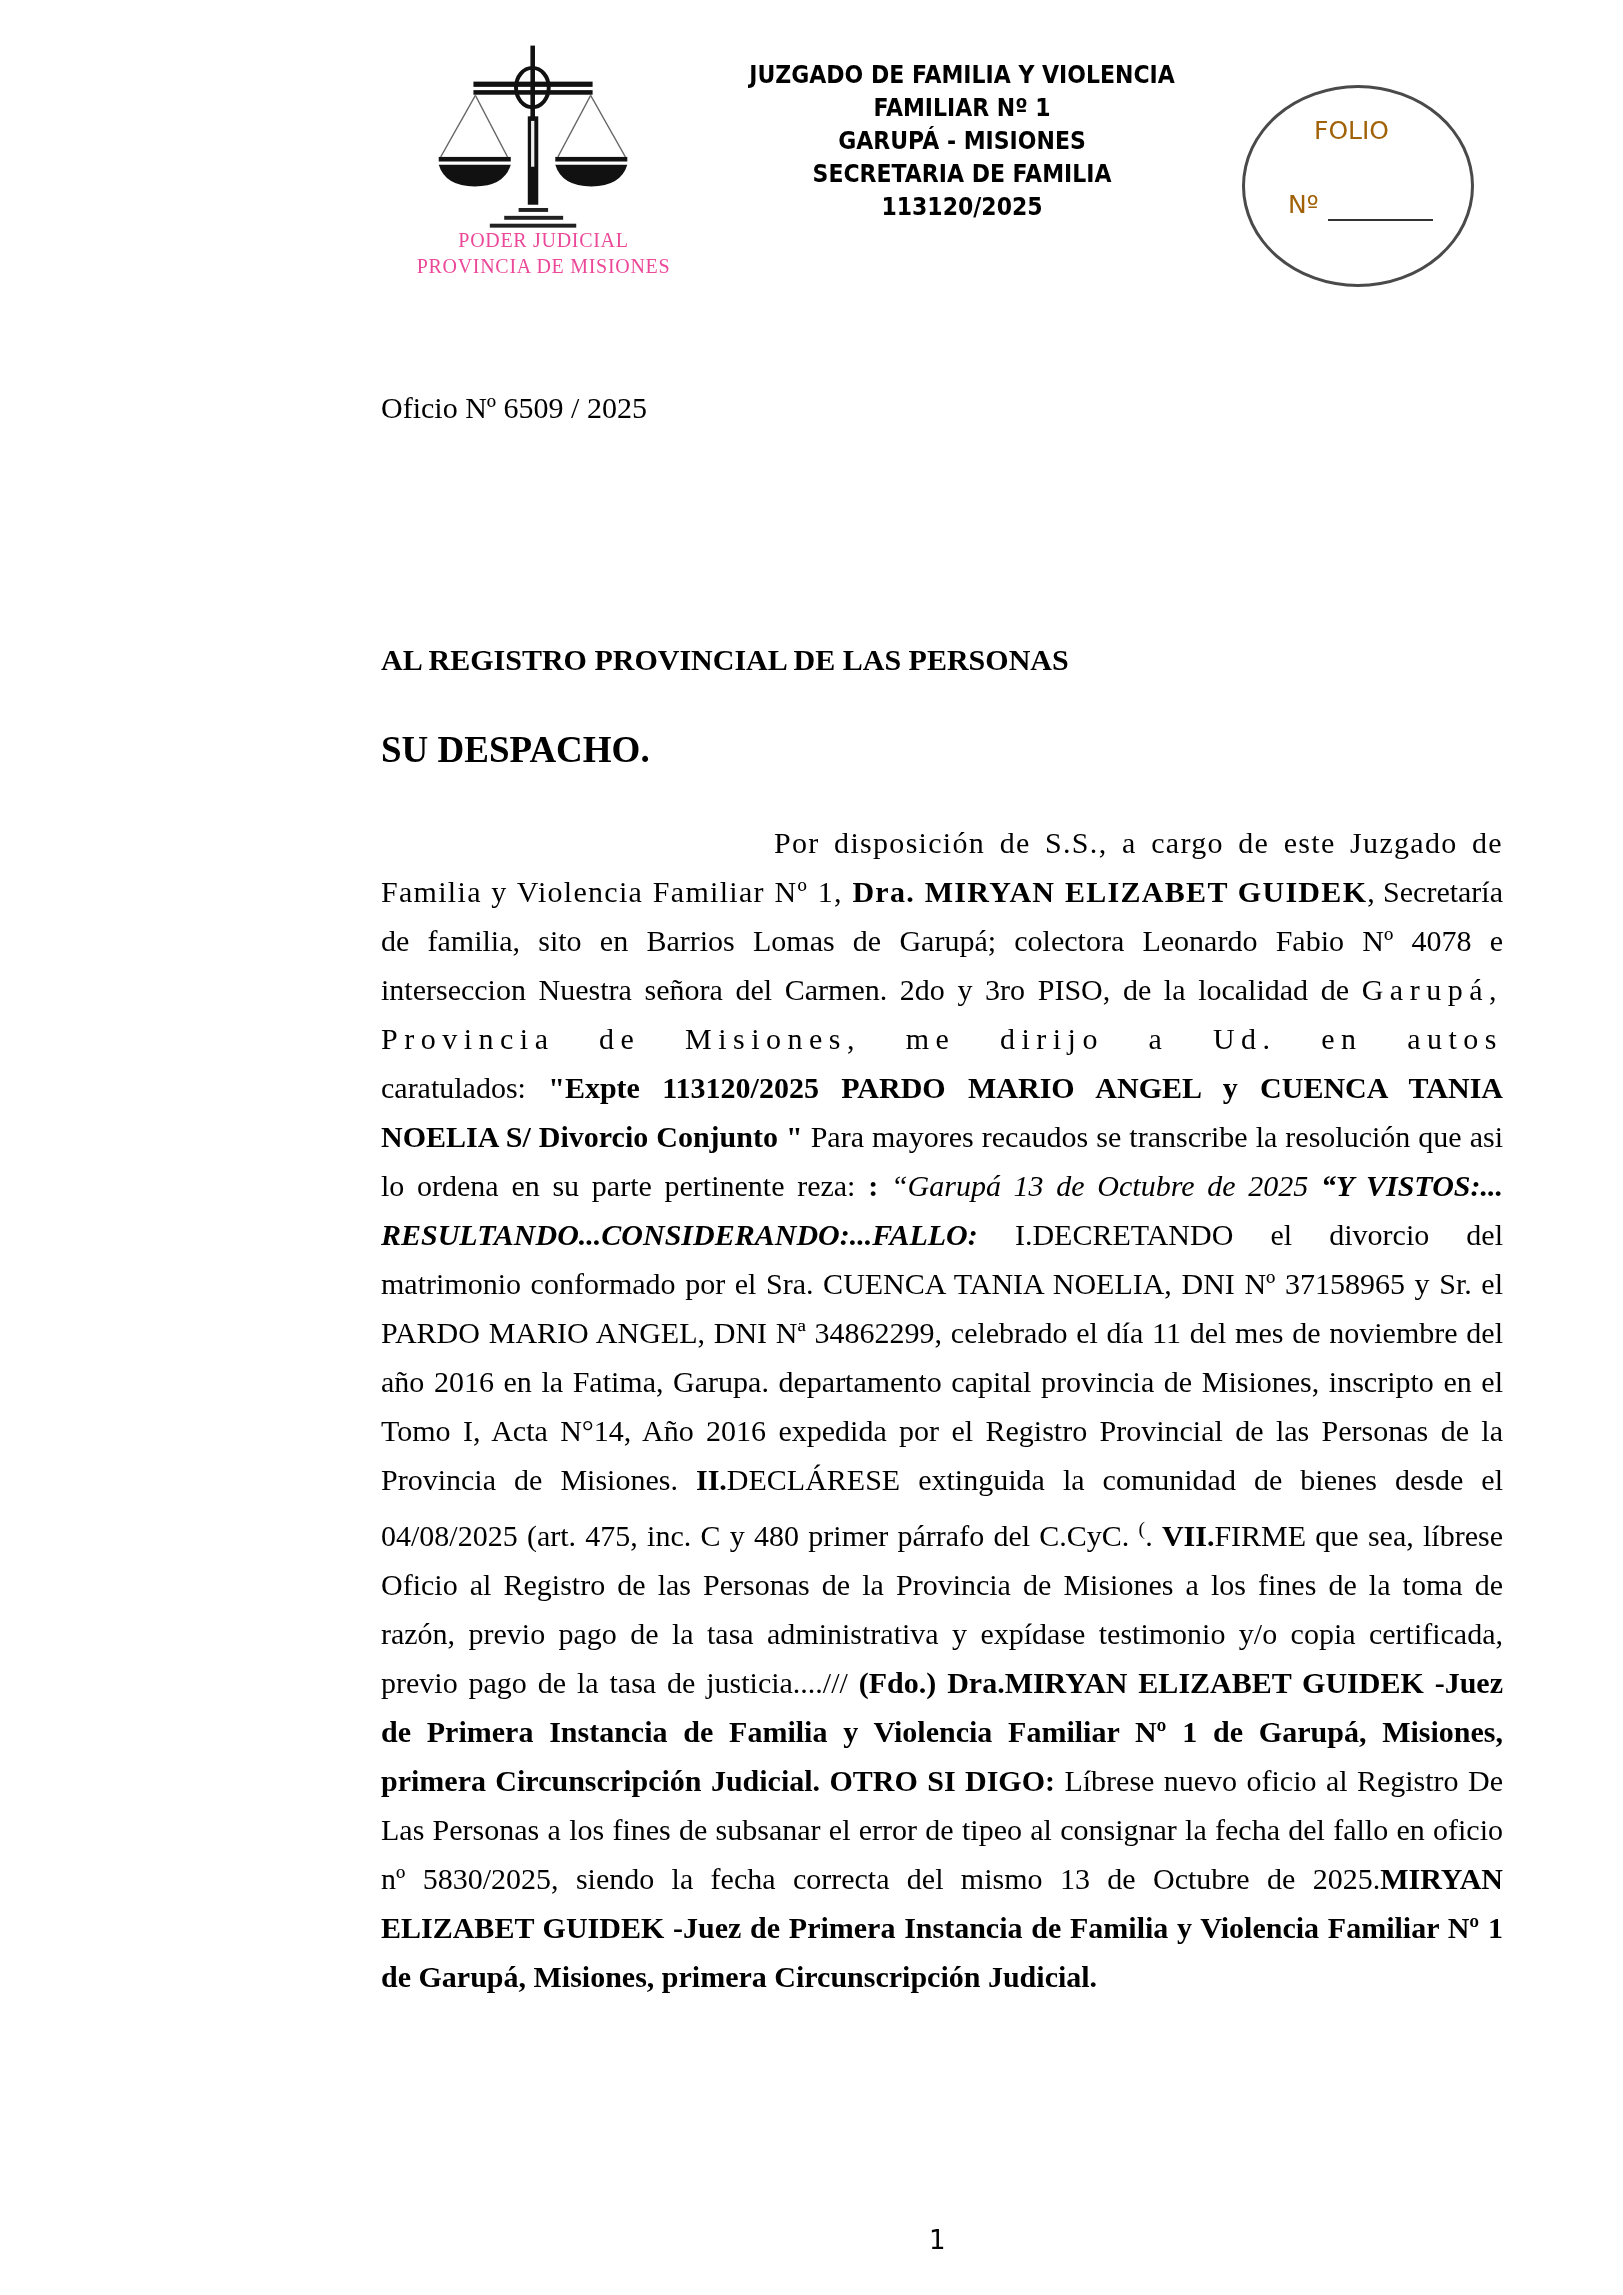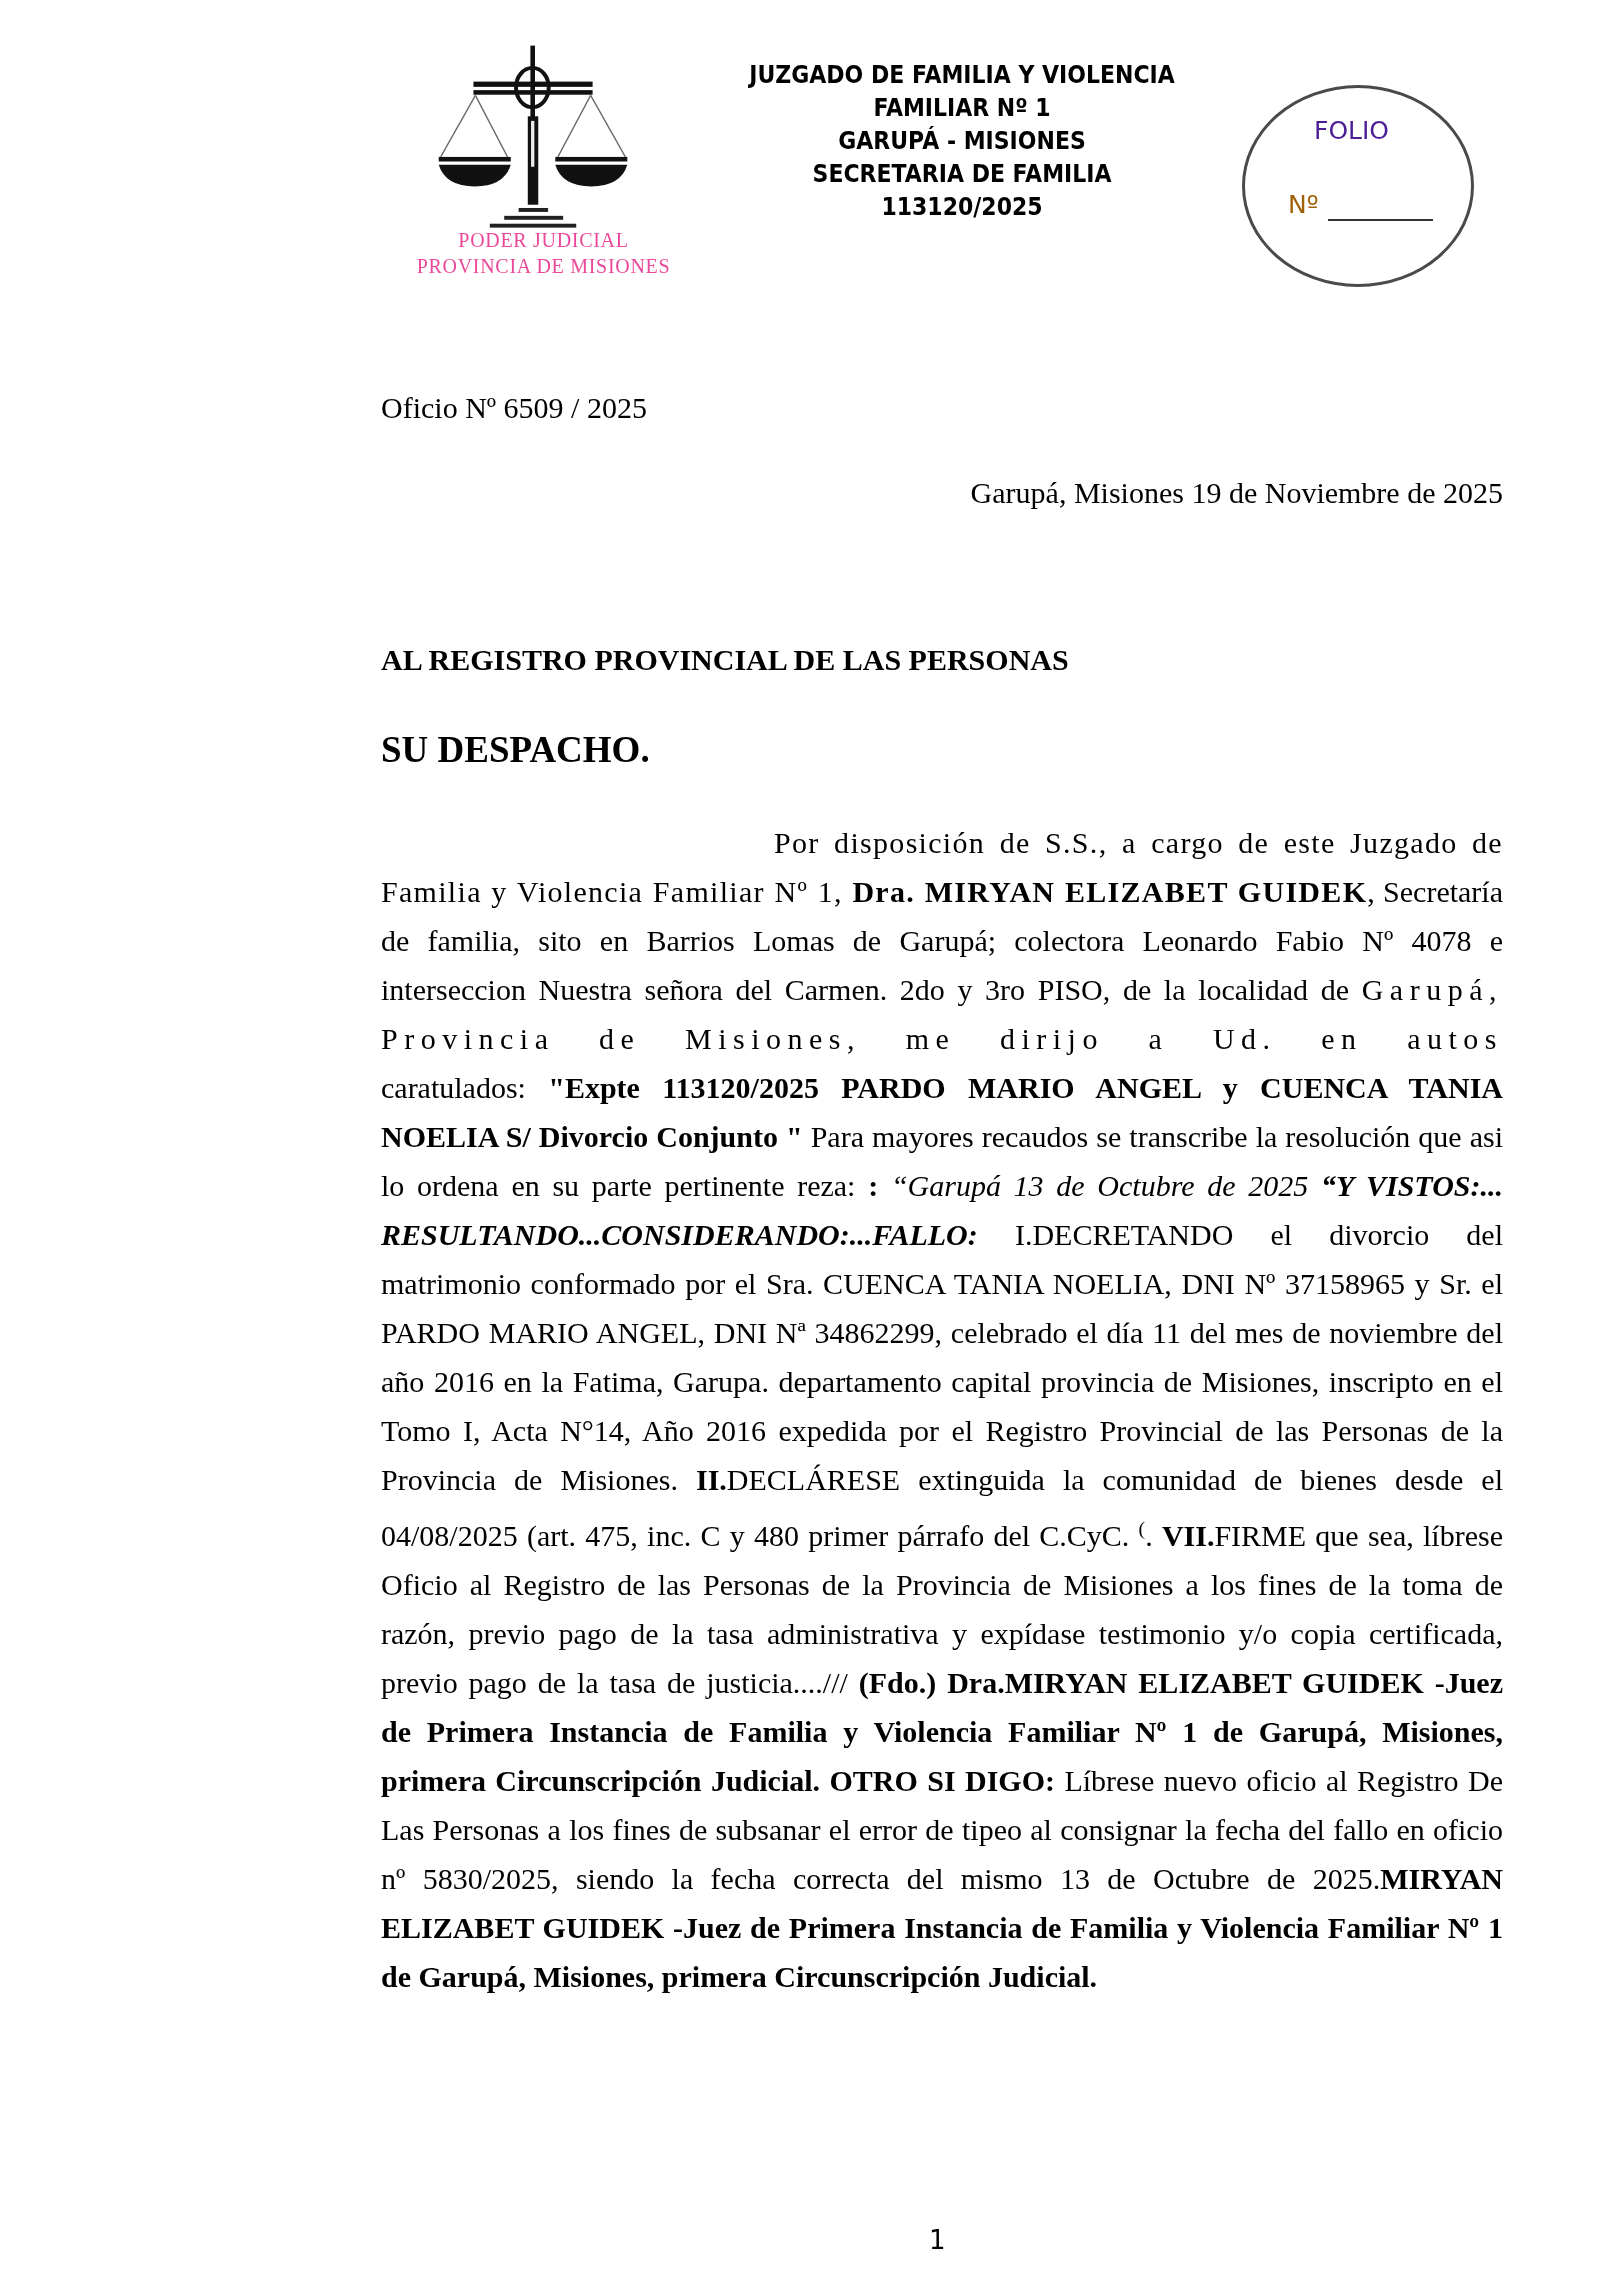--- a/index.html
+++ b/index.html
@@ -16,21 +16,21 @@
 
   .court-header { position: absolute; left: 674px; top: 58px; width: 576px; text-align: center;
     font-family: "DejaVu Sans", sans-serif; font-weight: bold; font-size: 25px; line-height: 33px;
     transform: scaleX(0.88); transform-origin: center top; }
   .court-header div { white-space: nowrap; }
 
   .folio { position: absolute; left: 1242px; top: 85px; width: 232px; height: 203px; }
   .folio-circle { position: absolute; left: 0; top: 0; width: 226px; height: 196px;
     border: 3.3px solid #4a4a4a; border-radius: 50%; }
   .folio-title { position: absolute; left: 72px; top: 31px; font-family: "DejaVu Sans", sans-serif;
-    font-size: 25px; color: #4c1d95; }
+    font-size: 25px; color: #a16207; }
   .folio-no { position: absolute; left: 46px; top: 105px; font-family: "DejaVu Sans", sans-serif;
     font-size: 25px; color: #a16207; }
   .folio-line { position: absolute; left: 86px; top: 134px; width: 105px; height: 2px; background: #333; }
 
   
   .serif { font-family: "Liberation Serif", "DejaVu Serif", serif; }
   .oficio { position: absolute; left: 381px; top: 391px; font-size: 30px; }
   .fecha { position: absolute; right: 120px; top: 476px; font-size: 30px; text-align: right; }
   .dest1 { position: absolute; left: 381px; top: 643px; font-size: 30px; font-weight: bold; }
   .dest2 { position: absolute; left: 381px; top: 728px; font-size: 37px; font-weight: bold; }
@@ -93,21 +93,20 @@
   </div>
 
   <div class="folio">
     <div class="folio-circle"></div>
     <div class="folio-title">FOLIO</div>
     <div class="folio-no">Nº</div>
     <div class="folio-line"></div>
   </div>
 
   <div class="oficio serif">Oficio Nº 6509 / 2025</div>
-  <div class="fecha serif">Garupá, Misiones 19 de Noviembre de 2025</div>
   <div class="dest1 serif">AL REGISTRO PROVINCIAL DE LAS PERSONAS</div>
   <div class="dest2 serif">SU DESPACHO.</div>
 
   <div class="body-text serif">
     <span class="spaced">Por disposición de S.S., a cargo de este Juzgado de Familia y Violencia Familiar Nº 1, </span><b class="spaced">Dra. MIRYAN ELIZABET GUIDEK</b><span>, Secretaría de familia, sito en  Barrios Lomas de Garupá; colectora Leonardo Fabio Nº 4078 e interseccion Nuestra señora del Carmen.  2do y 3ro PISO, de la localidad de </span><span class="wide">Garupá, Provincia de Misiones, me dirijo a Ud. en autos</span><span> caratulados: </span><b>"Expte 113120/2025 PARDO MARIO ANGEL y CUENCA TANIA NOELIA S/ Divorcio Conjunto "</b><span> Para mayores recaudos se transcribe la resolución que asi lo ordena en su parte pertinente reza: </span><b>: </b><i>“Garupá 13 de Octubre de 2025 </i><b><i>“Y VISTOS:...  RESULTANDO...CONSIDERANDO:...FALLO:</i></b><span> I.DECRETANDO el divorcio del matrimonio conformado por el Sra. CUENCA TANIA NOELIA, DNI Nº 37158965 y Sr. el PARDO MARIO ANGEL, DNI Nª 34862299, celebrado el día 11 del mes de noviembre del año 2016 en la Fatima, Garupa. departamento capital provincia de Misiones, inscripto en el Tomo I, Acta N°14, Año 2016 expedida por el Registro Provincial de las Personas de la Provincia de Misiones. </span><b>II.</b><span>DECLÁRESE extinguida la comunidad de bienes desde el 04/08/2025 (art. 475, inc. C y 480 primer párrafo del C.CyC. </span><span class="sup-paren">(</span><span>. </span><b>VII.</b><span>FIRME que sea, líbrese Oficio al Registro de las Personas de la Provincia de Misiones a los fines de la toma de razón, previo pago de la tasa administrativa y expídase testimonio y/o copia certificada, previo pago de la tasa de justicia....///</span><b> (Fdo.) Dra.MIRYAN ELIZABET GUIDEK -Juez de Primera Instancia de Familia y Violencia Familiar Nº 1 de Garupá, Misiones, primera Circunscripción Judicial. OTRO SI DIGO:</b><span> Líbrese nuevo oficio al Registro De Las Personas a los fines de subsanar el error de tipeo al consignar la fecha del fallo en oficio nº 5830/2025, siendo la fecha correcta del mismo 13 de Octubre de 2025.</span><b>MIRYAN ELIZABET GUIDEK -Juez de Primera Instancia de Familia y Violencia Familiar Nº 1 de Garupá, Misiones, primera Circunscripción Judicial.</b>
   </div>
 
   <div class="page-number">1</div>
 </div>
 

